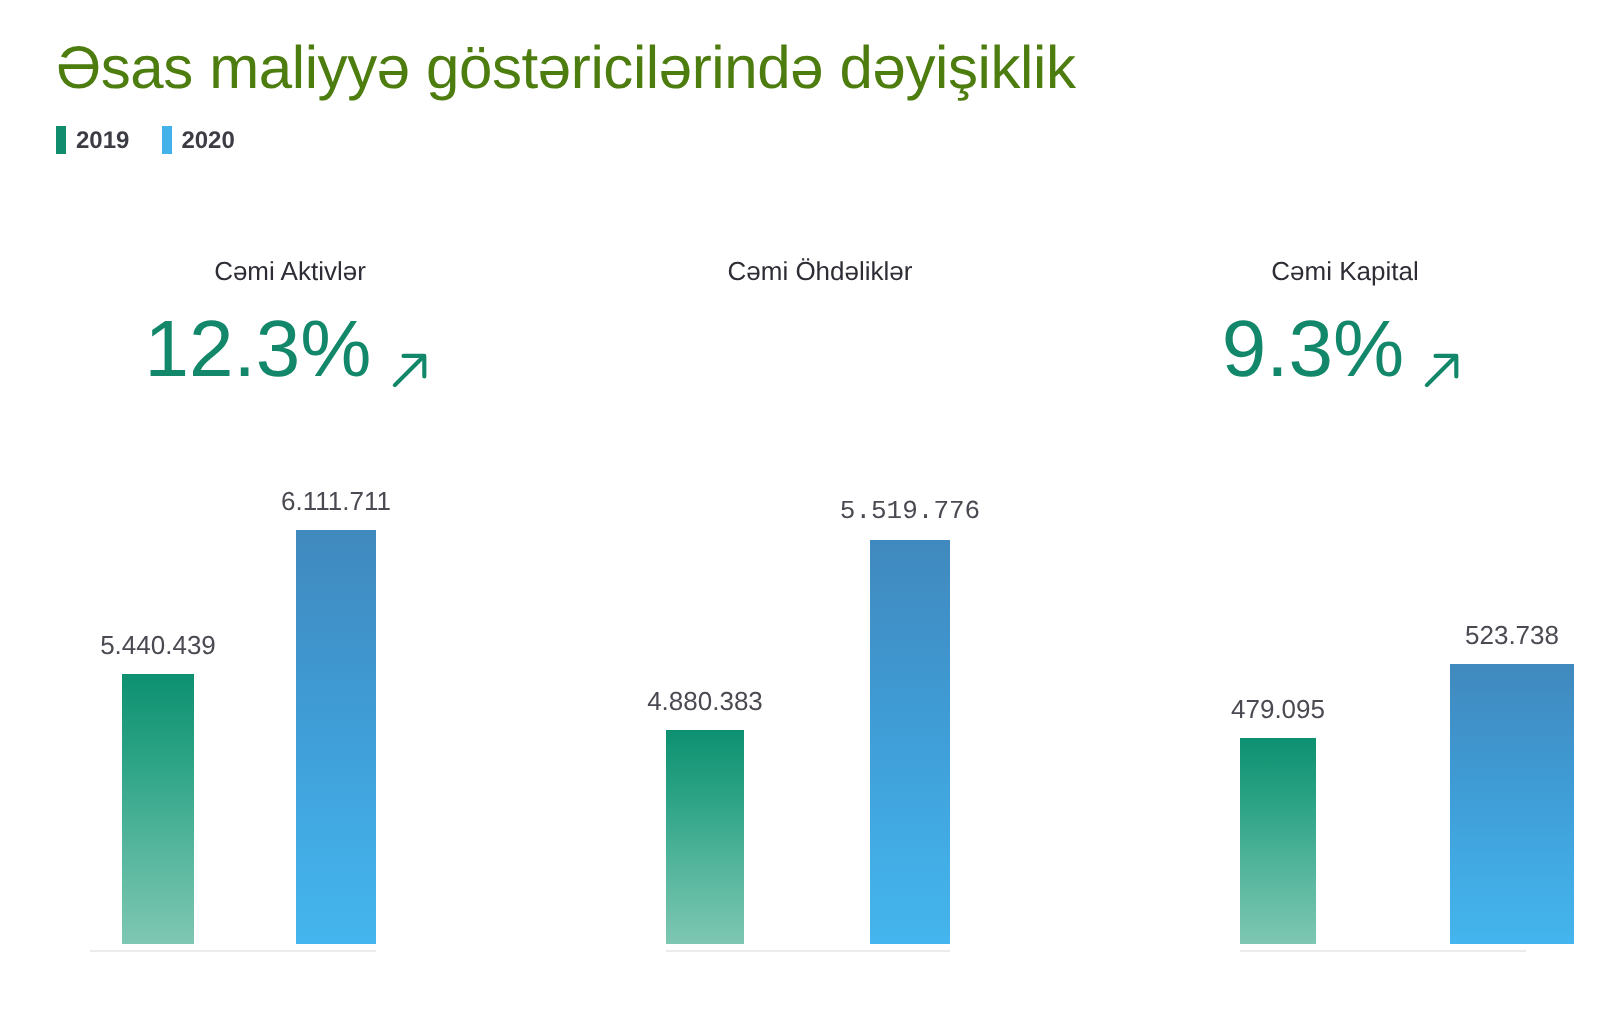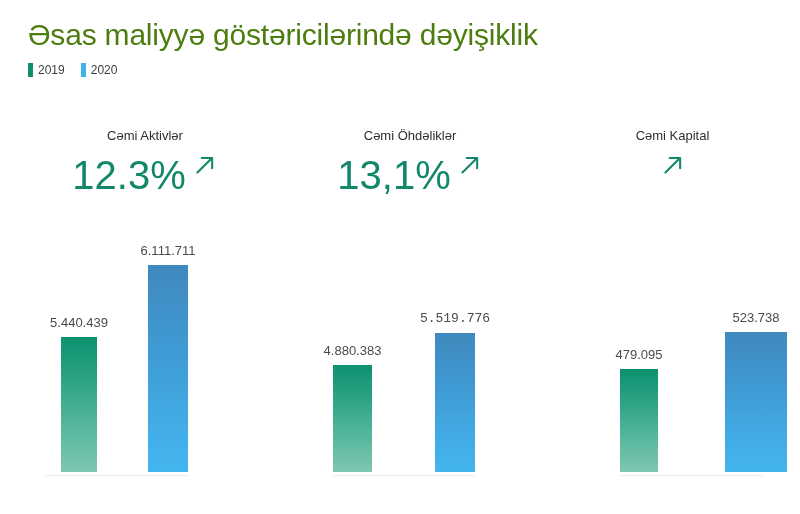--- a/index.html
+++ b/index.html
@@ -42,21 +42,21 @@
     gap: 5px;
   }
   .legend-swatch {
     width: 5px;
     height: 14px;
     display: block;
   }
   .legend-label {
     font-size: 12px;
     color: #3c3c44;
-    font-weight: 400;
+    font-weight: 700;
     line-height: 14px;
   }
 
   
   #panels {
     position: absolute;
     left: 0;
     top: 128px;
     width: 800px;
     height: 90px;
@@ -73,21 +73,21 @@
     white-space: nowrap;
   }
   .panel-metric {
     margin-top: 8px;
     font-size: 40px;
     font-weight: 300;
     color: #12876a;
     line-height: 46px;
     white-space: nowrap;
     display: flex;
-    align-items: flex-start;
+    align-items: flex-end;
     justify-content: center;
     gap: 6px;
   }
   .metric-arrow {
     display: inline-block;
     width: 26px;
     height: 26px;
     flex: none;
   }
   .metric-arrow svg { display: block; }
@@ -141,21 +141,21 @@
   
   #group-assets { left: 45px; width: 143px; }
   #group-assets .group-baseline { width: 143px; }
   #group-assets .bar-2019 { left: 16px;   width: 24px; height: 135px; padding-left: 12px; }
   #group-assets .bar-2020 { left: 103px; width: 40px; height: 207px; }
 
   
   #group-liabilities { left: 333px; width: 142px; }
   #group-liabilities .group-baseline { width: 142px; }
   #group-liabilities .bar-2019 { left: 0;   width: 39px; height: 107px; }
-  #group-liabilities .bar-2020 { left: 102px; width: 40px; height: 139px; font-family: Liberation Mono, monospace; }
+  #group-liabilities .bar-2020 { left: 102px; width: 40px; height: 202px; font-family: Liberation Mono, monospace; }
 
   
   #group-capital { left: 620px; width: 143px; }
   #group-capital .group-baseline { width: 143px; }
   #group-capital .bar-2019 { left: 0;   width: 38px; height: 103px; text-align: right; }
   #group-capital .bar-2020 { left: 105px; width: 38px; height: 140px; padding-left: 24px; }
 </style>
 </head>
 <body>
 
@@ -184,43 +184,35 @@
         <svg viewBox="0 0 24 24" width="26" height="26" fill="none" stroke="#12876a" stroke-width="1.9" stroke-linecap="round" stroke-linejoin="round">
           <line x1="5" y1="19" x2="18" y2="6"></line>
           <polyline points="9,5.5 18.6,5.5 18.6,15"></polyline>
         </svg>
       </span>
     </div>
   </div>
 
   <div class="panel-head" id="panel-liabilities">
     <div class="panel-title">Cəmi Öhdəliklər</div>
+  </div>
+
+  <div class="panel-head" id="panel-capital">
+    <div class="panel-title">Cəmi Kapital</div>
     <div class="panel-metric">
-      <span>13,1%</span>
+      <span>9.3%</span>
       <span class="metric-arrow">
         <svg viewBox="0 0 24 24" width="26" height="26" fill="none" stroke="#12876a" stroke-width="1.9" stroke-linecap="round" stroke-linejoin="round">
           <line x1="5" y1="19" x2="18" y2="6"></line>
           <polyline points="9,5.5 18.6,5.5 18.6,15"></polyline>
         </svg>
       </span>
     </div>
   </div>
 
-  <div class="panel-head" id="panel-capital">
-    <div class="panel-title">Cəmi Kapital</div>
-    <div class="panel-metric">
-      <span class="metric-arrow">
-        <svg viewBox="0 0 24 24" width="26" height="26" fill="none" stroke="#12876a" stroke-width="1.9" stroke-linecap="round" stroke-linejoin="round">
-          <line x1="5" y1="19" x2="18" y2="6"></line>
-          <polyline points="9,5.5 18.6,5.5 18.6,15"></polyline>
-        </svg>
-      </span>
-    </div>
-  </div>
-
 </div>
 
 <div id="chart">
 
   <div class="bar-group" id="group-assets">
     <span class="group-baseline"></span>
     <div class="bar bar-2019">
       <span class="bar-value">5.440.439</span>
     </div>
     <div class="bar bar-2020">

